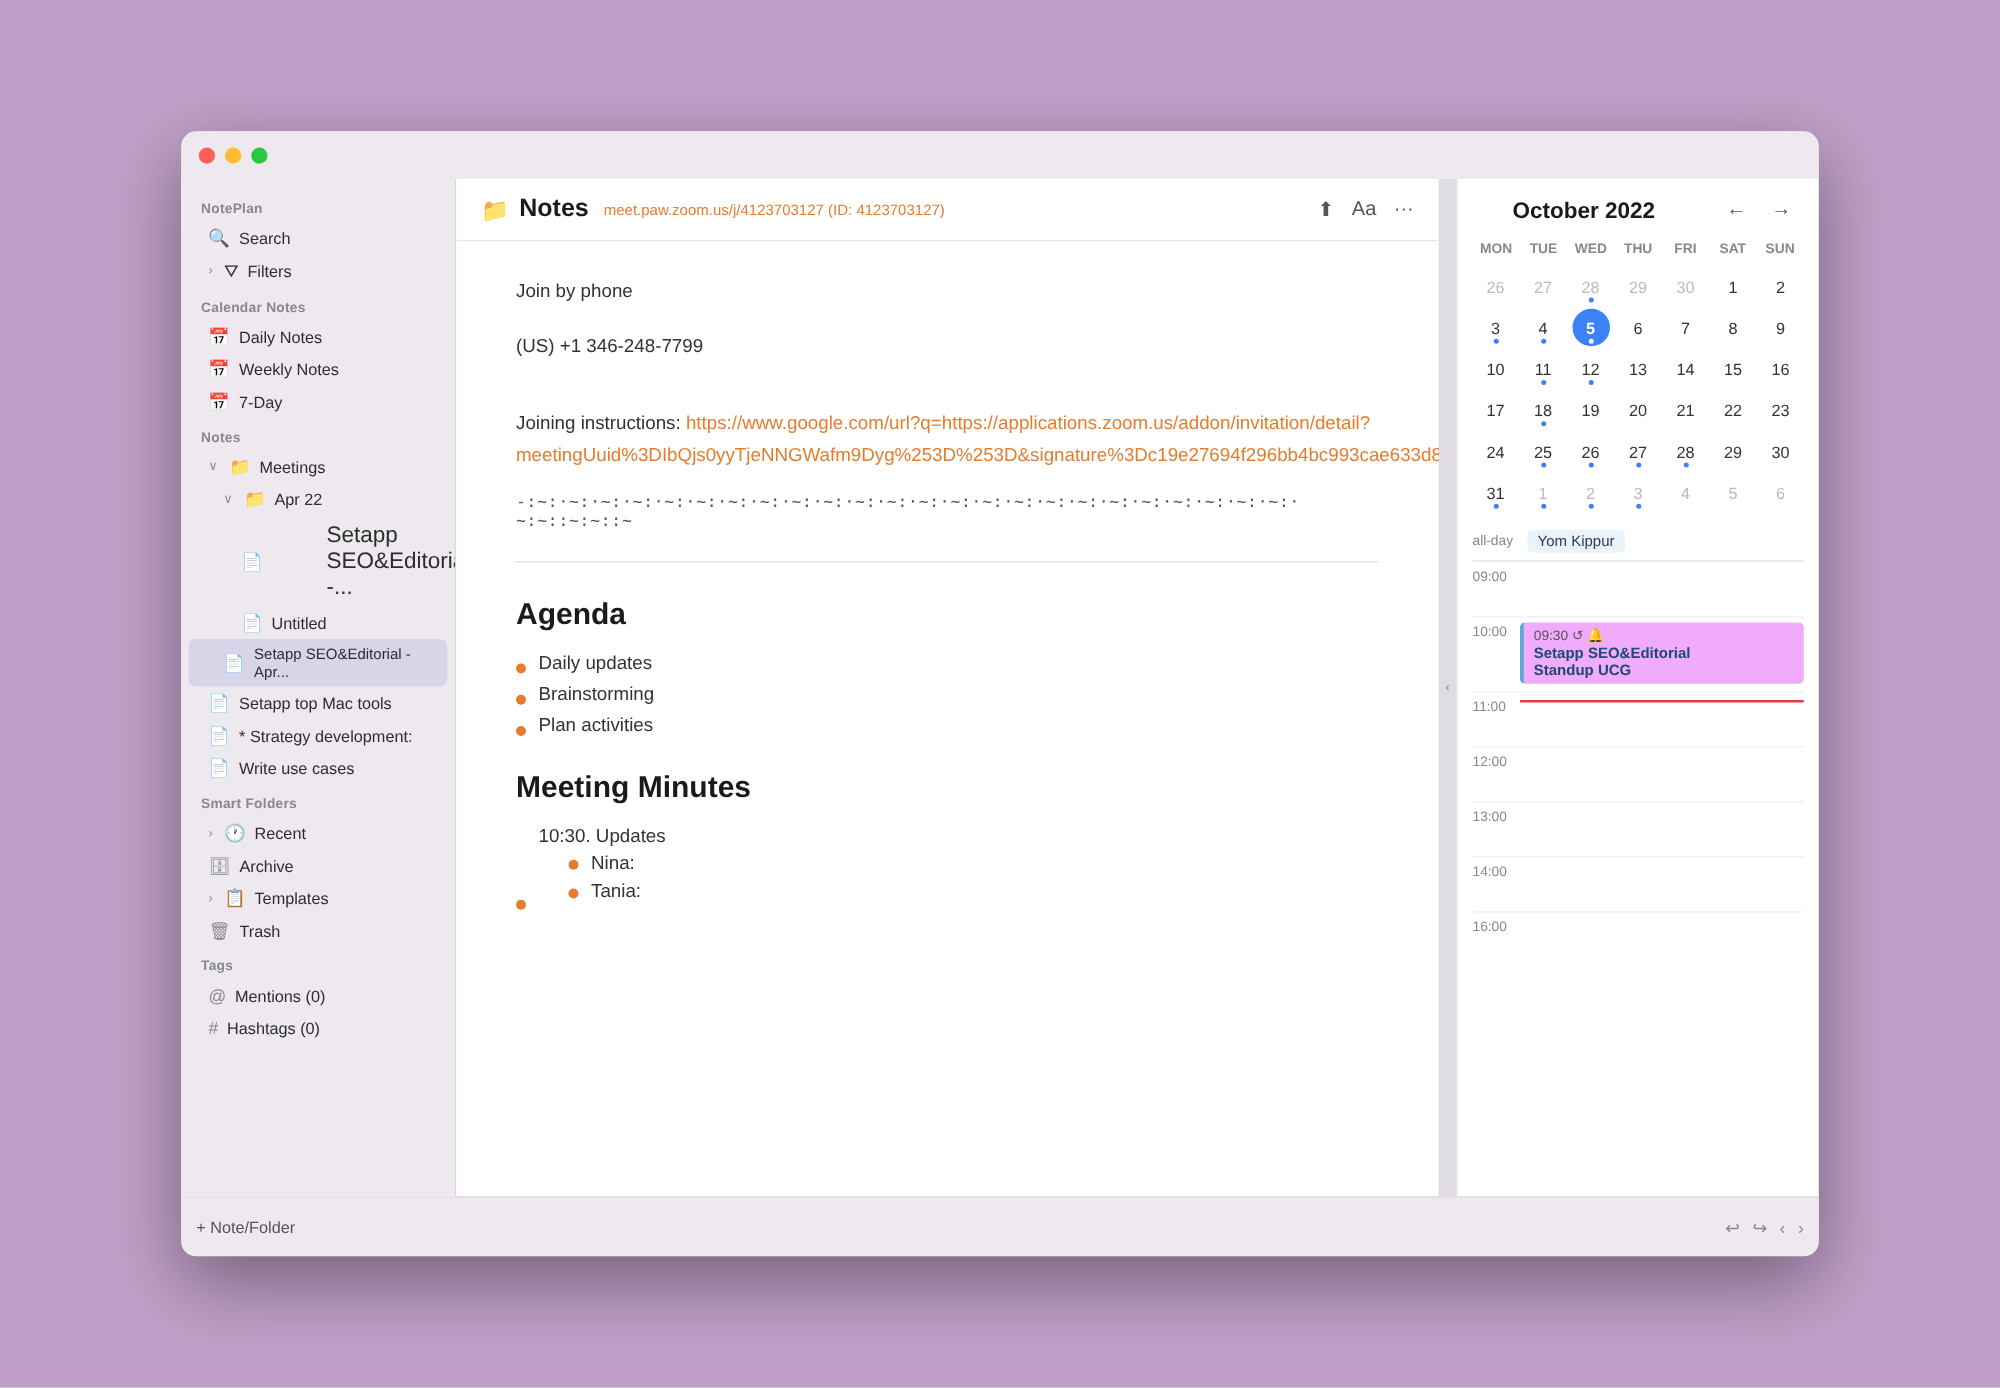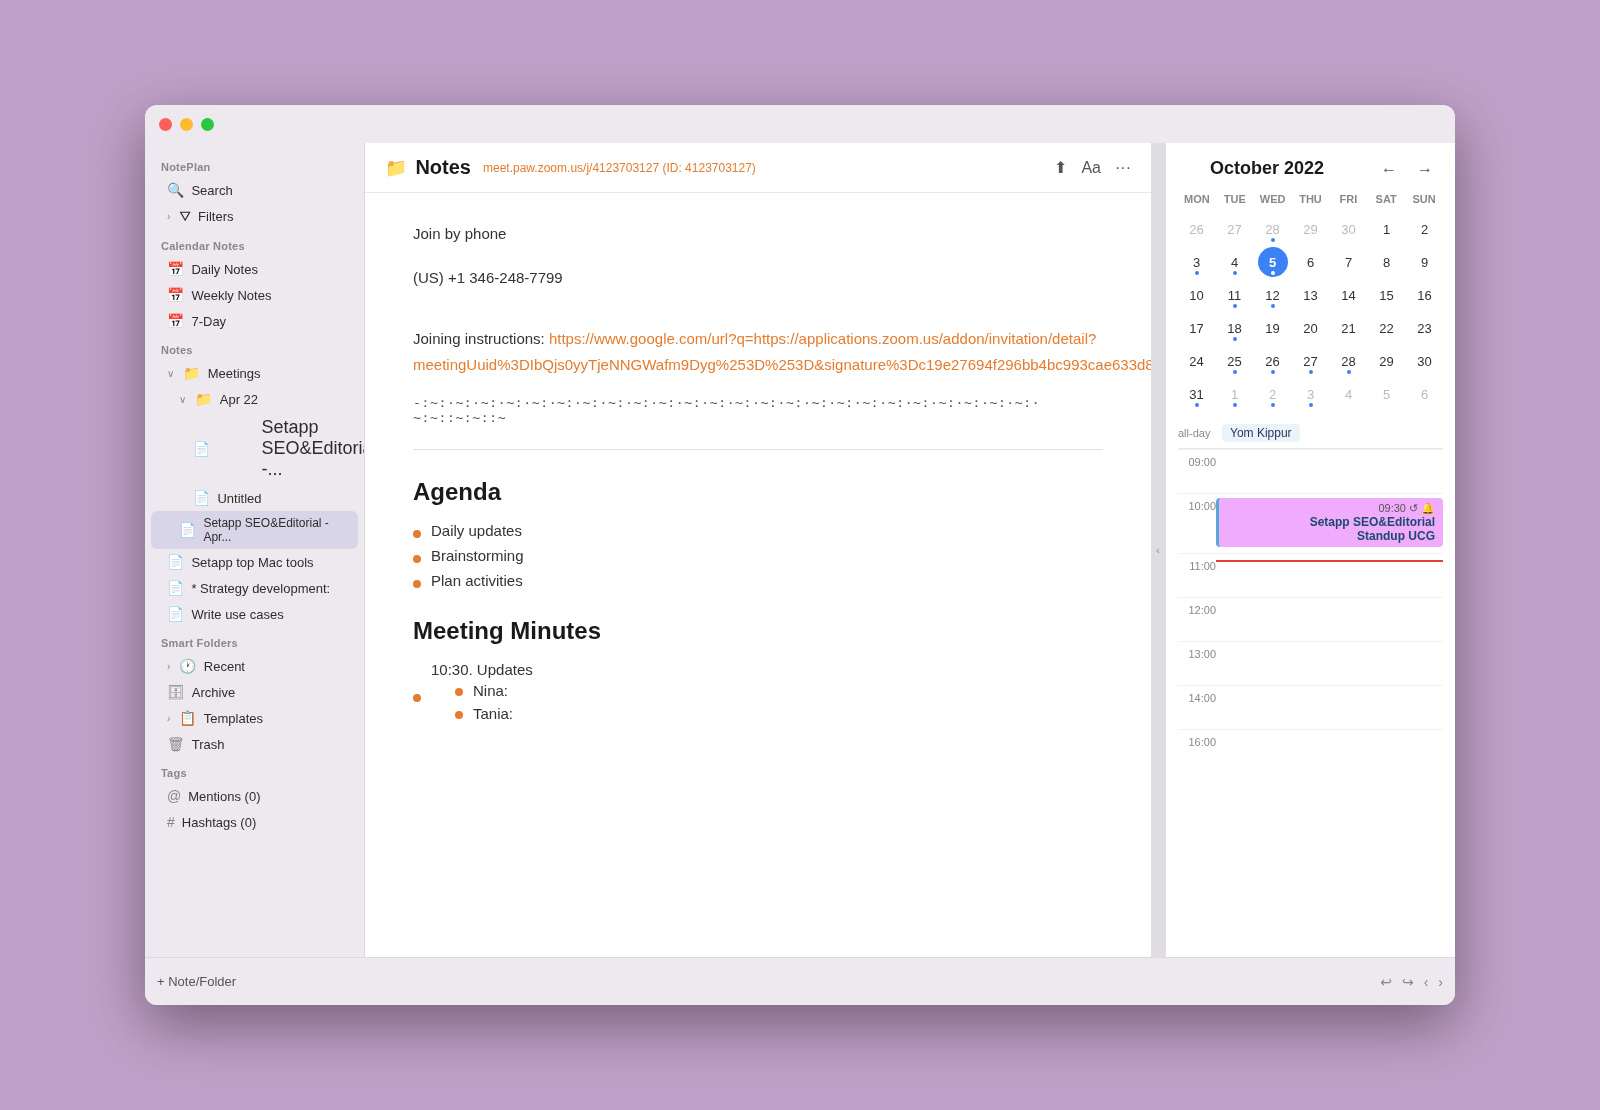--- a/index.html
+++ b/index.html
@@ -167,21 +167,21 @@
       color: #1a1a1a;
       margin: 28px 0 16px 0;
     }
     .bullet-list {
       list-style: none;
       padding: 0;
       margin: 0;
     }
     .bullet-list li {
       display: flex;
-      align-items: center;
+      align-items: flex-end;
       gap: 10px;
       margin-bottom: 8px;
       font-size: 15px;
       color: #333;
     }
     .bullet-dot {
       width: 8px;
       height: 8px;
       background: #e57c2e;
       border-radius: 50%;
@@ -310,21 +310,20 @@
       background: #e8f4f8;
       color: #336;
       padding: 2px 8px;
       border-radius: 4px;
       font-size: 12px;
       font-weight: 500;
     }
 
     .time-slots {
       padding: 0 0 0 0;
-      text-align: right;
     }
     .time-slot-row {
       display: flex;
       align-items: flex-start;
       min-height: 44px;
       border-top: 1px solid #f0f0f0;
       padding: 4px 0;
     }
     .time-label {
       font-size: 11px;

